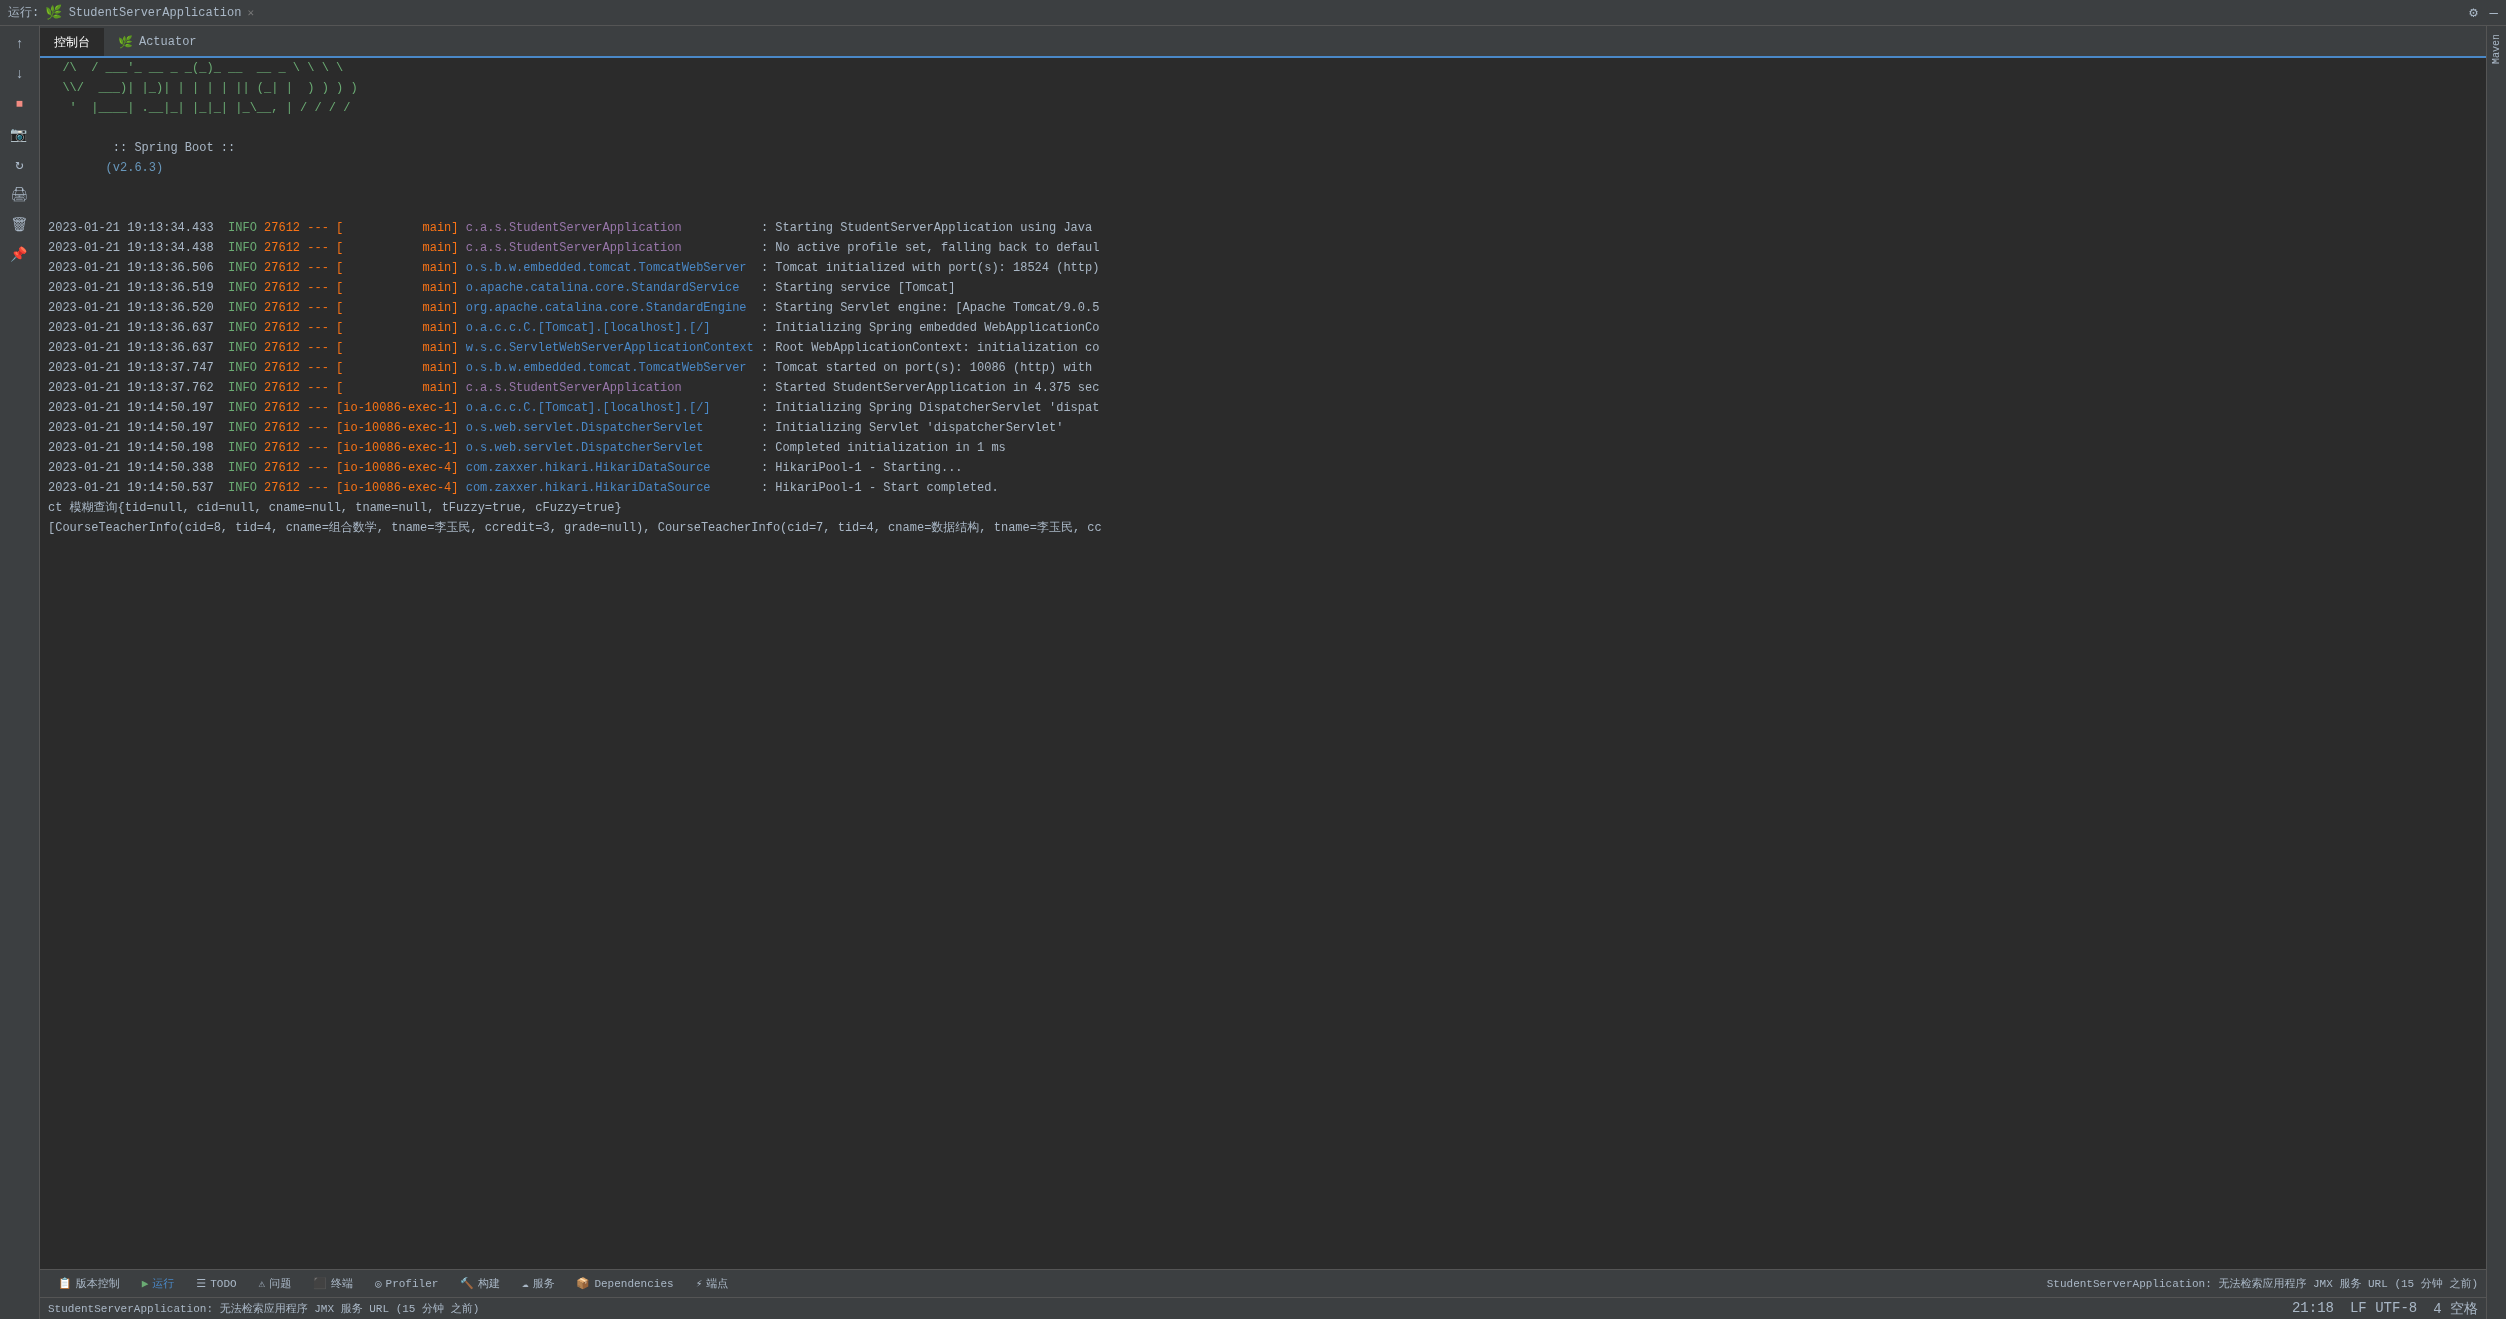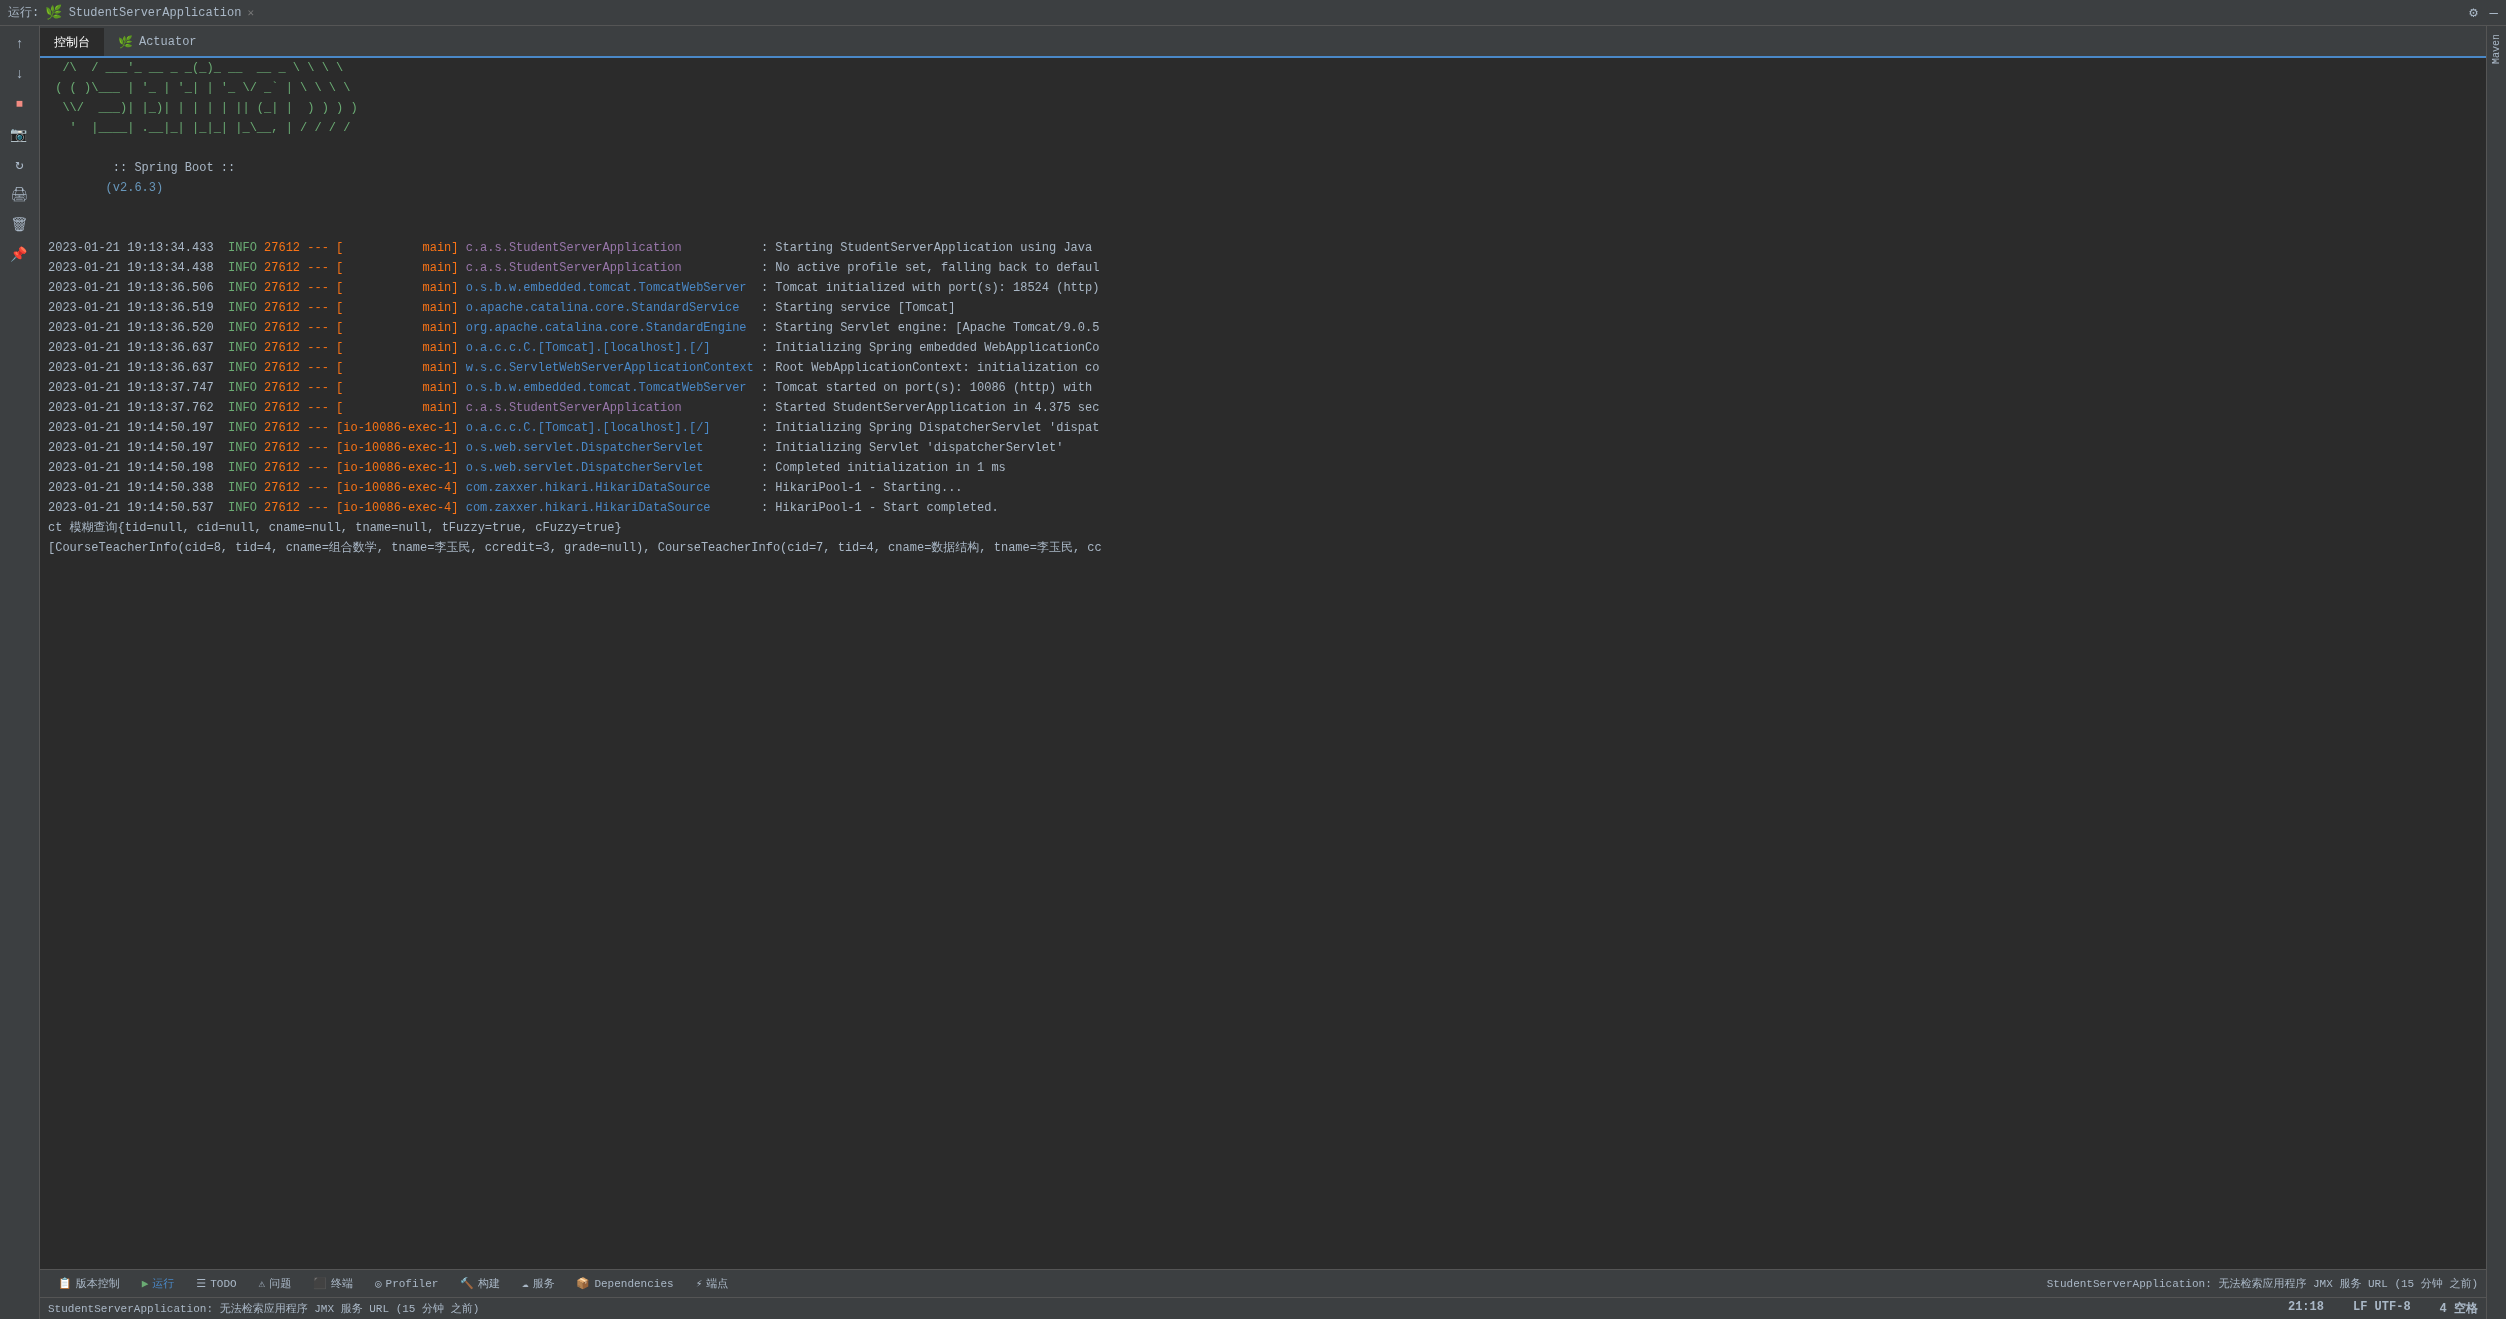--- a/index.html
+++ b/index.html
@@ -277,21 +277,20 @@
         <span>控制台</span>
       </div>
       <div class="tab">
         <span style="color:#6aab73; font-size:12px;">🌿</span>
         <span>Actuator</span>
       </div>
     </div>
 
     <div class="console">
       <div class="console-line ascii-art">  /\  / ___'_ __ _ _(_)_ __  __ _ \ \ \ \</div>
-      <div class="console-line ascii-art"> ( ( )\___ | '_ | '_| | '_ \/ _` | \ \ \ \</div>
       <div class="console-line ascii-art">  \\/  ___)| |_)| | | | | || (_| |  ) ) ) )</div>
       <div class="console-line ascii-art">   '  |____| .__|_| |_|_| |_\__, | / / / /</div>
       <div class="console-line">
         <span class="spring-boot-label"> :: Spring Boot ::                </span>
         <span class="spring-boot-version">(v2.6.3)</span>
       </div>
       <div class="console-line"> </div>
 
       <div class="log-row">
         <span class="log-timestamp">2023-01-21 19:13:34.433  </span>
@@ -455,21 +454,21 @@
           <span>端点</span>
         </div>
       </div>
       <div class="bottom-right">
         <span class="status-msg">StudentServerApplication: 无法检索应用程序 JMX 服务 URL (15 分钟 之前)</span>
       </div>
     </div>
 
     <div style="background:#3c3f41; height:22px; display:flex; align-items:center; justify-content:space-between; padding:0 8px; border-top:1px solid #555; flex-shrink:0;">
       <span style="font-size:11px; color:#a9b7c6;">StudentServerApplication: 无法检索应用程序 JMX 服务 URL (15 分钟 之前)</span>
-      <div style="display:flex; gap:29px; font-size:12px; color:#a9b7c6;font-weight:bold;">
+      <div style="display:flex; gap:16px; font-size:14px; color:#a9b7c6;">
         <span>21:18</span>
         <span>LF  UTF-8</span>
         <span>4 空格</span>
       </div>
     </div>
   </div>
 
   <div class="right-sidebar">
     <span class="maven-label">Maven</span>
   </div>

